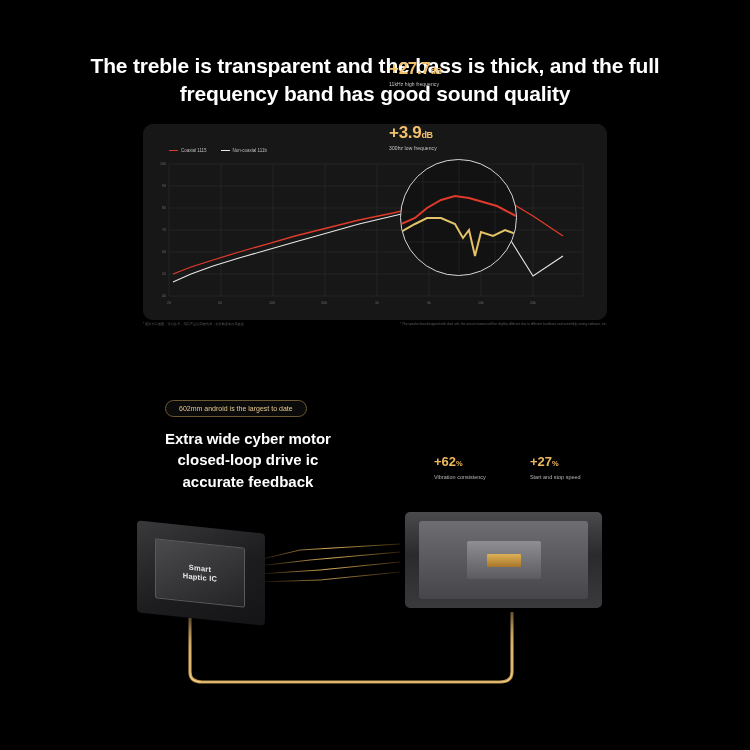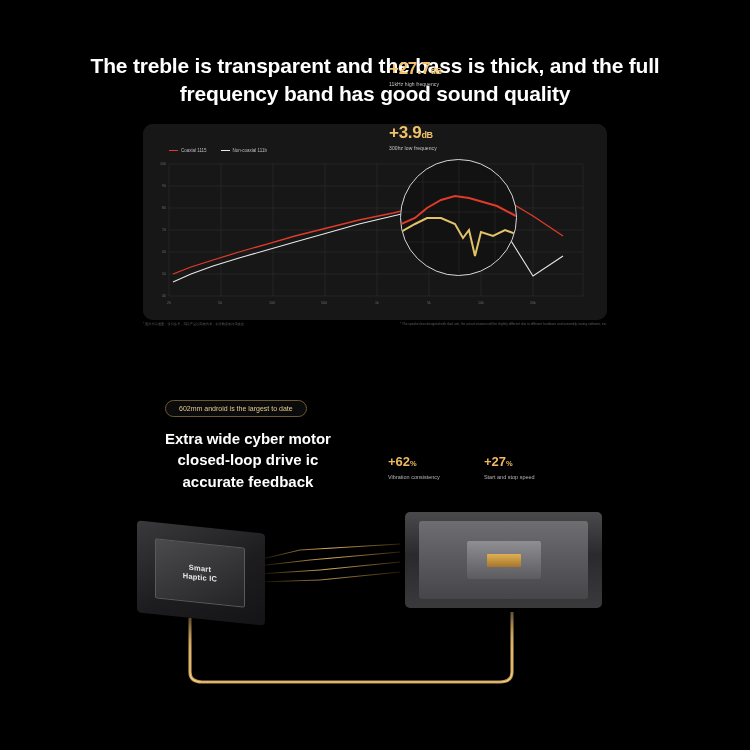--- a/index.html
+++ b/index.html
@@ -123,21 +123,21 @@
     top: 428px;
     font-size: 15px;
     font-weight: bold;
     line-height: 1.42;
     color: #ffffff;
     text-align: center;
   }
 
   .stat-wrap {
     position: absolute;
-    left: 388px;
+    left: 434px;
     top: 455px;
     display: flex;
     gap: 44px;
   }
   .stat .val {
     font-size: 13px;
     font-weight: bold;
     color: #f0b95d;
     line-height: 1;
   }

